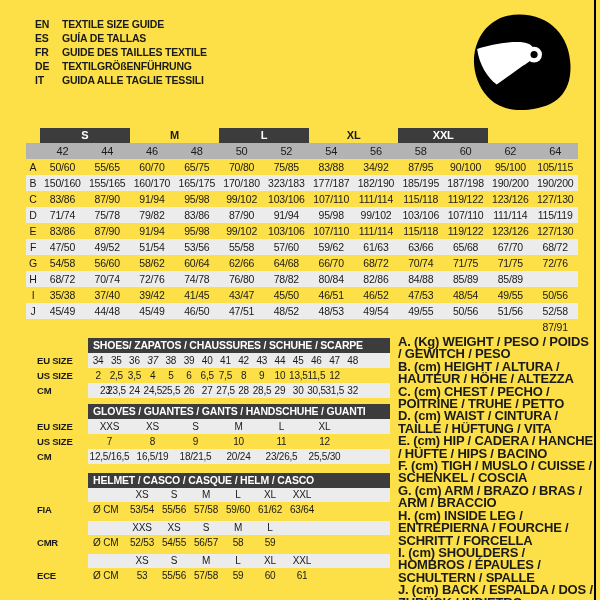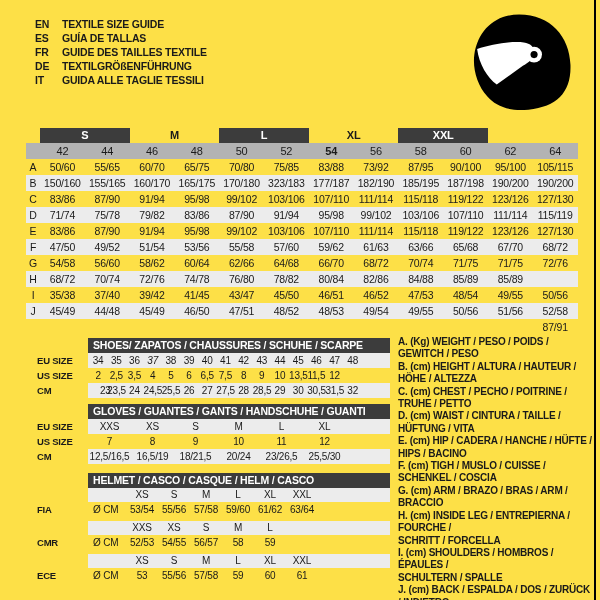--- a/index.html
+++ b/index.html
@@ -39,21 +39,21 @@
   .scells { position:absolute; top:0; left:62px; width:302px; height:100%; display:flex; }
   .scells.stripe { background:#ececec; }
   .scell { display:inline-block; text-align:center; font-size:10px; white-space:nowrap; }
   .unit-cell { display:inline-block; font-size:10px; white-space:nowrap; text-align:left; }
   .hsize-row { height:14px; line-height:14px; }
   .hval-row { height:16px; line-height:16px; }
   .hgap { margin-top:3px; }
 
   
   .legend { position:absolute; left:398px; top:336px; width:196px; }
-  .legend-item { font-size:10px; font-weight:bold; line-height:12.4px; white-space:pre-line; }
+  .legend-item { font-size:13px; font-weight:bold; line-height:12.4px; white-space:pre-line; }
 </style>
 </head>
 <body>
 
 <div id="canvas">
 
   <div class="right-border"></div>
 
   <div class="lang-block">
       <div class="lang-row">
@@ -98,37 +98,37 @@
         <span class="gcell" style="width: 44.8px;"></span>
       </div>
       <div class="trow numeric-row">
         <span class="lcell" style="width: 14px;"></span>
         <span class="vcell" style="width: 44.8px;">42</span>
         <span class="vcell" style="width: 44.8px;">44</span>
         <span class="vcell" style="width: 44.8px;">46</span>
         <span class="vcell" style="width: 44.8px;">48</span>
         <span class="vcell" style="width: 44.8px;">50</span>
         <span class="vcell" style="width: 44.8px;">52</span>
-        <span class="vcell" style="width: 44.8px; font-weight: bold;">54</span>
+        <span class="vcell" style="width: 44.8px;">54</span>
         <span class="vcell" style="width: 44.8px;">56</span>
         <span class="vcell" style="width: 44.8px;">58</span>
         <span class="vcell" style="width: 44.8px;">60</span>
         <span class="vcell" style="width: 44.8px;">62</span>
         <span class="vcell" style="width: 44.8px;">64</span>
       </div>
       <div class="trow">
         <span class="lcell" style="width: 14px;">A</span>
         <span class="vcell" style="width: 44.8px;">50/60</span>
         <span class="vcell" style="width: 44.8px;">55/65</span>
         <span class="vcell" style="width: 44.8px;">60/70</span>
         <span class="vcell" style="width: 44.8px;">65/75</span>
         <span class="vcell" style="width: 44.8px;">70/80</span>
         <span class="vcell" style="width: 44.8px;">75/85</span>
         <span class="vcell" style="width: 44.8px;">83/88</span>
-        <span class="vcell" style="width: 44.8px;">73/92</span>
+        <span class="vcell" style="width: 44.8px;">34/92</span>
         <span class="vcell" style="width: 44.8px;">87/95</span>
         <span class="vcell" style="width: 44.8px;">90/100</span>
         <span class="vcell" style="width: 44.8px;">95/100</span>
         <span class="vcell" style="width: 44.8px;">105/115</span>
       </div>
       <div class="trow stripe">
         <span class="lcell" style="width: 14px;">B</span>
         <span class="vcell" style="width: 44.8px;">150/160</span>
         <span class="vcell" style="width: 44.8px;">155/165</span>
         <span class="vcell" style="width: 44.8px;">160/170</span>

